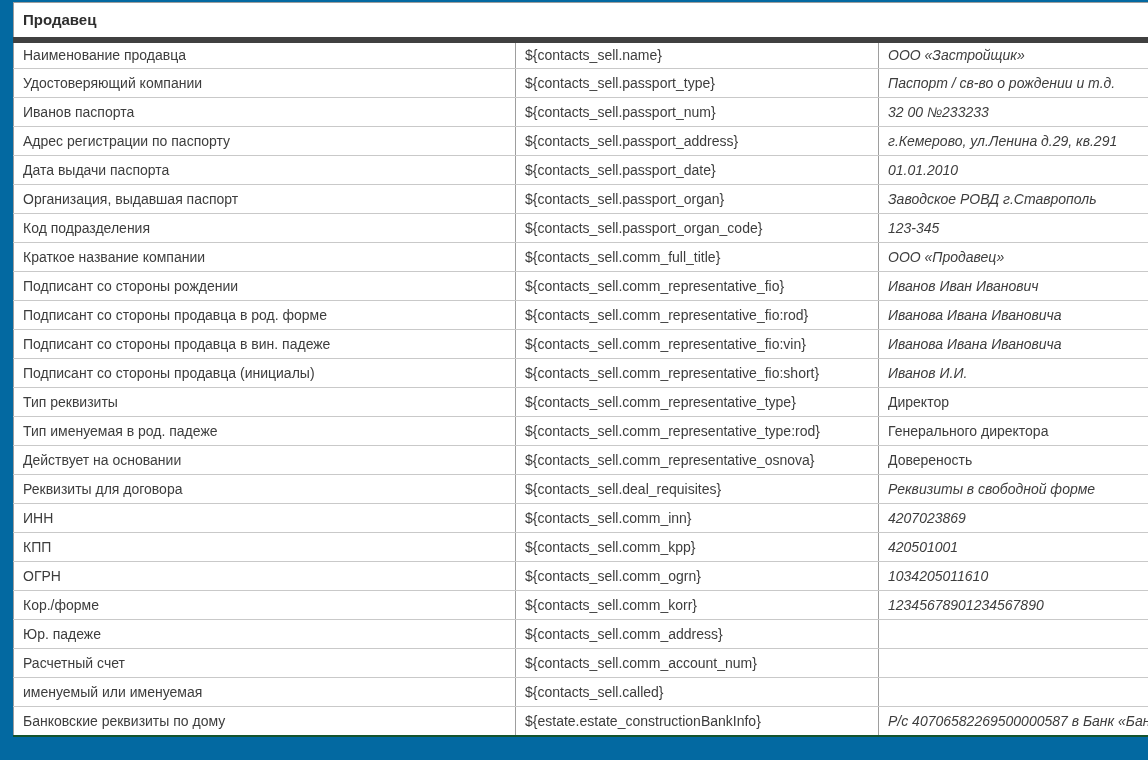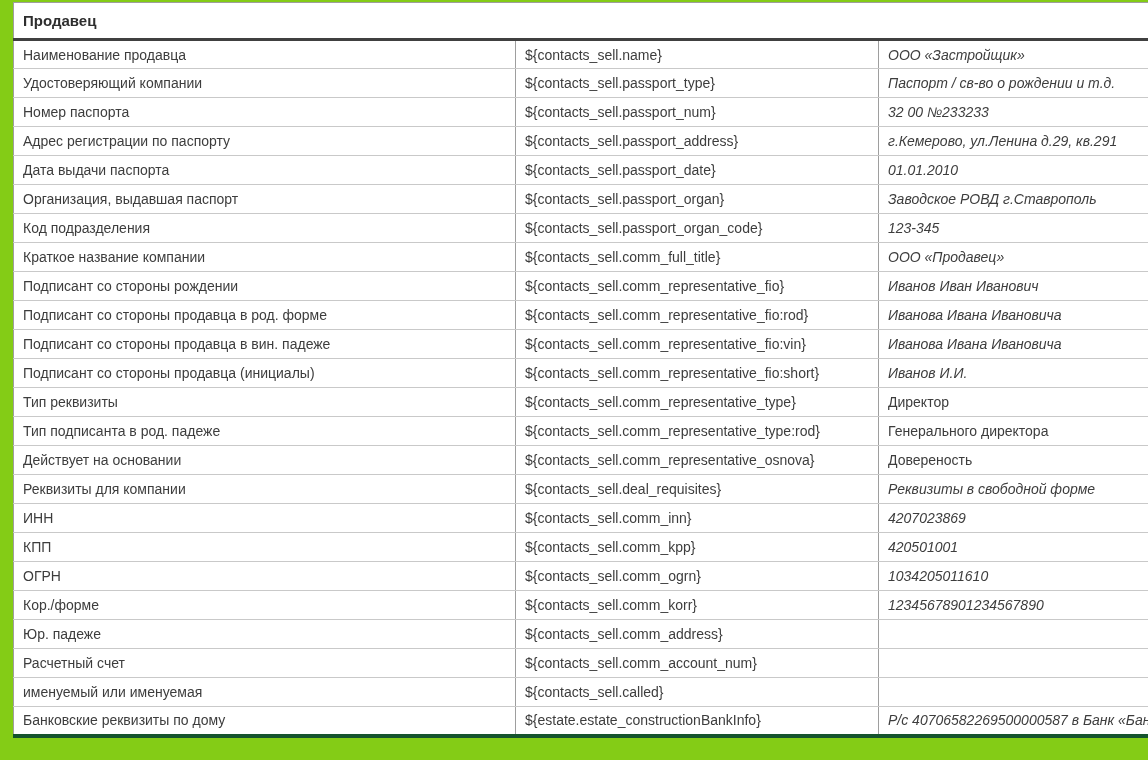--- a/index.html
+++ b/index.html
@@ -7,21 +7,21 @@
   body {
     font-family: "Liberation Sans", "DejaVu Sans", sans-serif;
     background: #f1f1f1;
     overflow: hidden;
   }
   .viewport {
     position: relative;
     width: 1148px;
     height: 760px;
     overflow: hidden;
-    background: #84cc16;
+    background: #0369a1;
   }
   table.vars-table {
     position: absolute;
     left: 13px;
     top: 2px;
     border-collapse: collapse;
     table-layout: fixed;
     width: 1513px;
     background: #ffffff;
   }
@@ -46,22 +46,22 @@
     font-size: 14px;
     color: #3d3d3d;
     border-top: 1px solid #c9c9c9;
     border-bottom: 1px solid #c9c9c9;
     border-left: 1px solid #9e9e9e;
     border-right: 1px solid #9e9e9e;
     white-space: nowrap;
     overflow: hidden;
     background: #ffffff;
   }
-  tr.data-row:first-of-type td { border-top: 3px solid #404040; }
-  tr.data-row:last-of-type td { border-bottom: 4px solid #14532d; margin-top: 13px; }
+  tr.data-row:first-of-type td { border-top: 6px solid #404040; }
+  tr.data-row:last-of-type td { border-bottom: 2px solid #14532d; margin-top: 13px; }
   td.value-cell.italic { font-style: italic; }
 </style>
 </head>
 <body>
 
 <div class="viewport">
   <table class="vars-table">
     <colgroup>
       <col class="c1">
         <col class="c2">
@@ -79,21 +79,21 @@
     <td class="value-cell italic">ООО «Застройщик»</td>
   </tr>
 
   <tr class="data-row">
     <td class="label-cell">Удостоверяющий компании</td>
     <td class="variable-cell">${contacts_sell.passport_type}</td>
     <td class="value-cell italic">Паспорт / св-во о рождении и т.д.</td>
   </tr>
 
   <tr class="data-row">
-    <td class="label-cell">Номер паспорта</td>
+    <td class="label-cell">Иванов паспорта</td>
     <td class="variable-cell">${contacts_sell.passport_num}</td>
     <td class="value-cell italic">32 00 №233233</td>
   </tr>
 
   <tr class="data-row">
     <td class="label-cell">Адрес регистрации по паспорту</td>
     <td class="variable-cell">${contacts_sell.passport_address}</td>
     <td class="value-cell italic">г.Кемерово, ул.Ленина д.29, кв.291</td>
   </tr>
 
@@ -145,33 +145,33 @@
     <td class="value-cell italic">Иванов И.И.</td>
   </tr>
 
   <tr class="data-row">
     <td class="label-cell">Тип реквизиты</td>
     <td class="variable-cell">${contacts_sell.comm_representative_type}</td>
     <td class="value-cell">Директор</td>
   </tr>
 
   <tr class="data-row">
-    <td class="label-cell">Тип подписанта в род. падеже</td>
+    <td class="label-cell">Тип именуемая в род. падеже</td>
     <td class="variable-cell">${contacts_sell.comm_representative_type:rod}</td>
     <td class="value-cell">Генерального директора</td>
   </tr>
 
   <tr class="data-row">
     <td class="label-cell">Действует на основании</td>
     <td class="variable-cell">${contacts_sell.comm_representative_osnova}</td>
     <td class="value-cell">Довереность</td>
   </tr>
 
   <tr class="data-row">
-    <td class="label-cell">Реквизиты для компании</td>
+    <td class="label-cell">Реквизиты для договора</td>
     <td class="variable-cell">${contacts_sell.deal_requisites}</td>
     <td class="value-cell italic">Реквизиты в свободной форме</td>
   </tr>
 
   <tr class="data-row">
     <td class="label-cell">ИНН</td>
     <td class="variable-cell">${contacts_sell.comm_inn}</td>
     <td class="value-cell italic">4207023869</td>
   </tr>
 

